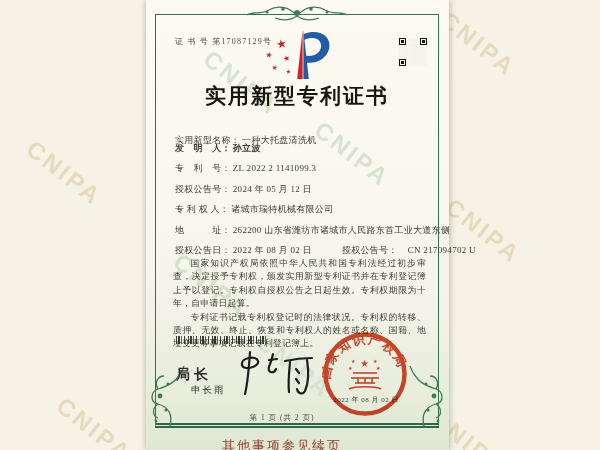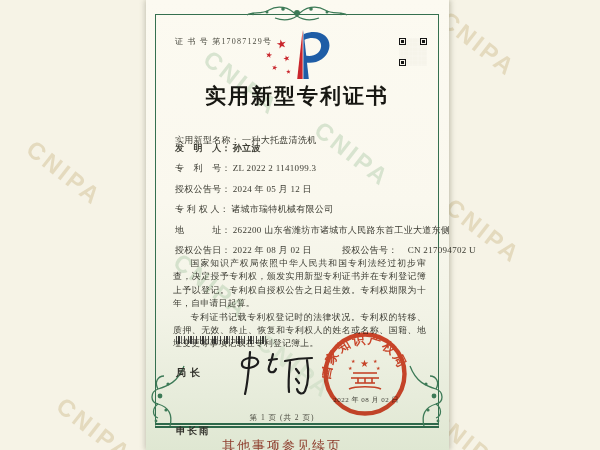--- a/index.html
+++ b/index.html
@@ -33,22 +33,22 @@
 
   .paras{position:absolute;left:173px;top:257px;width:253px;font-size:8.8px;line-height:13.4px;
          color:#3c3c33;text-align:justify;letter-spacing:.3px;}
   .paras p{margin:0;text-indent:2em;}
 
   .barcode{left:176px;top:336px;width:92px;height:8px;opacity:.85;
      background:repeating-linear-gradient(90deg,#1d1d1d 0 1px,transparent 1px 2px,
         #1d1d1d 2px 4px,transparent 4px 5px,#4a4a4a 5px 6px,transparent 6px 8px,
         #1d1d1d 8px 9px,transparent 9px 12px);}
 
-  .director-title{left:176px;top:366px;font-size:10px;font-weight:bold;letter-spacing:4px;color:#2e2e28;}
-  .director-name{left:176px;top:384px;font-size:9.5px;font-weight:bold;letter-spacing:2px;color:#2e2e28;margin-top:41px;}
+  .director-title{left:176px;top:366px;font-size:14px;font-weight:bold;letter-spacing:4px;color:#2e2e28;}
+  .director-name{left:191px;top:384px;font-size:9.5px;font-weight:normal;letter-spacing:2px;color:#2e2e28;}
 
   .seal-date{left:323px;top:395px;width:86px;text-align:center;font-size:7px;
              letter-spacing:.5px;color:#43433a;z-index:1;}
   .seal-svg{left:322px;top:331px;z-index:2;mix-blend-mode:multiply;opacity:.93;}
 
   .page-no{left:282px;top:413px;transform:translateX(-50%);font-size:7.5px;
            letter-spacing:1px;color:#4b4b40;white-space:nowrap;}
   .note{left:282px;top:437px;transform:translateX(-50%);font-size:13px;font-weight:normal;
         letter-spacing:2px;color:#8d3b2b;white-space:nowrap;}
 

